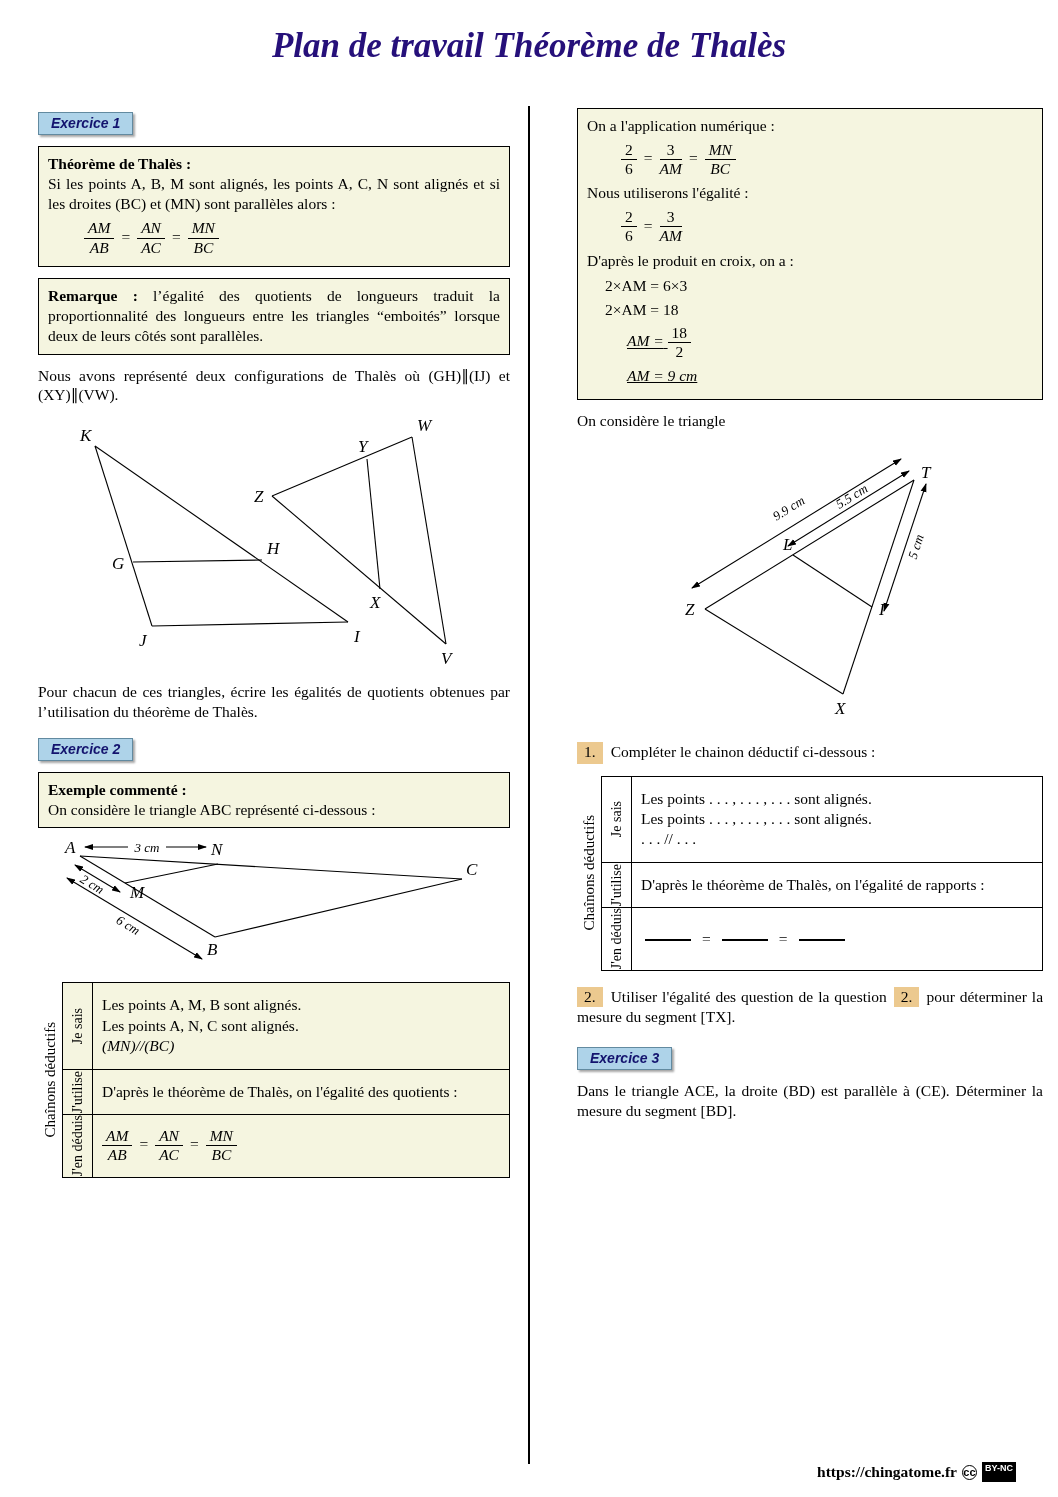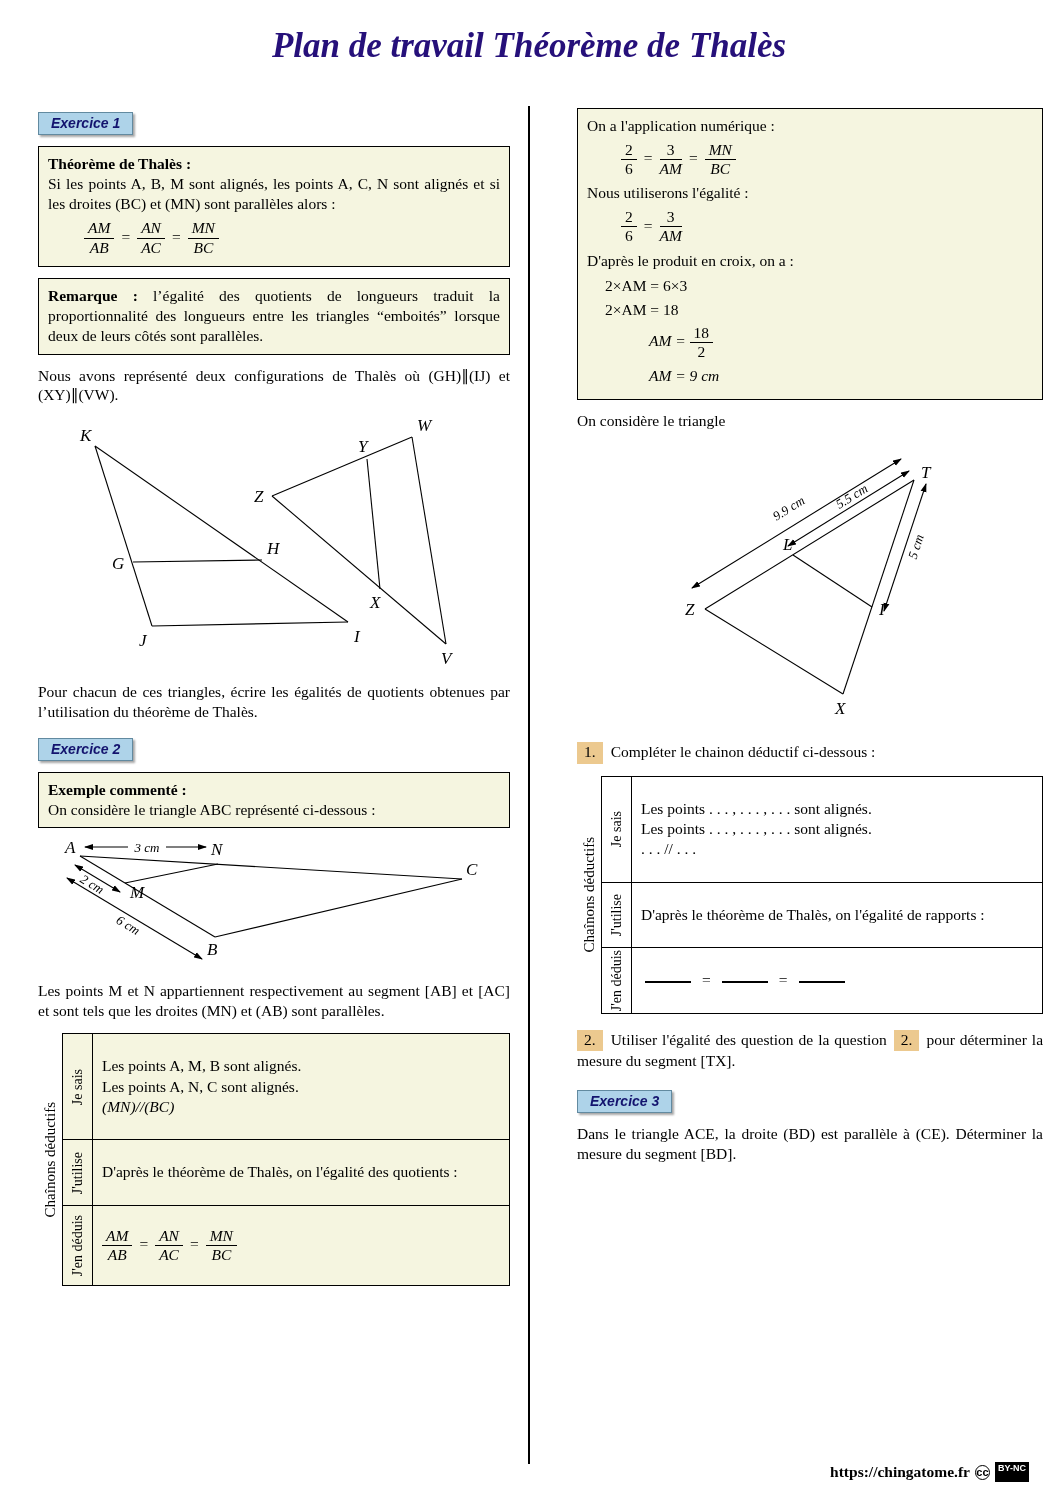--- a/index.html
+++ b/index.html
@@ -44,50 +44,50 @@
   .mathi { font-style:italic; }
   .para { margin-top:11px; text-align:justify; line-height:1.28; }
 
   .frac { display:inline-block; vertical-align:middle; text-align:center; line-height:1.05; }
   .frac .fn { display:block; border-bottom:1px solid #000; padding:0 4px 1px 4px; }
   .frac .fd { display:block; padding-top:1px; }
   .eqs { display:inline-block; margin:0 7px; }
   .formula-row { margin:7px 0 2px 36px; }
   .eq-line { margin:6px 0 6px 34px; }
   .step { margin:5px 0 5px 18px; }
-  .step-indent { margin-left:62px; }
+  .step-indent { margin-left:40px;text-decoration:underline; }
 
   .fig { display:block; margin-top:8px; }
   .fig line, .fig path.fl { stroke:#000; stroke-width:1.1; }
   .fig text { font-family:"Liberation Serif", serif; font-style:italic; font-size:17px; fill:#000; }
   .fig text.dim { font-size:13px; }
 
   .ded-wrap { display:flex; margin-top:12px; align-items:stretch; }
   .side-cell { width:24px; display:flex; align-items:center; justify-content:center; }
   .vtext { writing-mode:vertical-rl; transform:rotate(180deg); white-space:nowrap; font-size:15px; }
   .dt { flex:1; border:1px solid #000; }
   .dt.cream { background:#f5f5e0; }
   .drow { display:flex; border-bottom:1px solid #000; }
   .drow:last-child { border-bottom:none; }
   .rlab { width:30px; border-right:1px solid #000; display:flex; align-items:center; justify-content:center; }
   .rlab .vtext { font-size:14px; }
-  .rcon { flex:1; padding:22px 9px; line-height:1.32; }
+  .rcon { flex:1; padding:12px 9px; line-height:1.32; }
   .rcon-tall { min-height:60px; display:flex; align-items:center; }
   .blank { display:inline-block; width:46px; height:2px; background:#000; vertical-align:middle; margin:0 4px; }
 
   .numbadge {
     display:inline-block;
     background:#ecc98f;
     padding:0 7px 1px 7px;
     margin-right:8px;
   }
   .qline { margin-top:16px; line-height:1.3; }
   .qpara { margin-top:16px; }
 
-  .footer { position:absolute; top:1462px; right:29px; display:flex; align-items:center; gap:5px; }
+  .footer { position:absolute; top:1462px; right:42px; display:flex; align-items:center; gap:5px; }
   .footer .url { font-weight:bold; font-size:15.5px; }
   .cc-icon {
     display:inline-flex; align-items:center; justify-content:center;
     width:15px; height:15px; border:1.5px solid #000; border-radius:50%;
     font-family:"Liberation Sans", sans-serif; font-size:11px; font-weight:bold;text-align:center;
   }
   .license-badge {
     background:#000; color:#fff;
     font-family:"Liberation Sans", sans-serif; font-size:9px; font-weight:bold;
     padding:1px 3px 9px 3px;
@@ -171,21 +171,20 @@
       <text class="dim" x="52" y="52" text-anchor="middle" transform="rotate(31 52 52)">2 cm</text>
       <line x1="29" y1="42" x2="164" y2="123" marker-start="url(#ah2)" marker-end="url(#ah2)"></line>
       <text class="dim" x="88" y="93" text-anchor="middle" transform="rotate(31 88 93)">6 cm</text>
       <text x="27" y="17">A</text>
       <text x="173" y="19">N</text>
       <text x="428" y="39">C</text>
       <text x="92" y="62">M</text>
       <text x="169" y="119">B</text>
     </svg>
 
-    <p class="para">Les points M et N appartiennent respectivement au segment [AB] et [AC] et sont tels que les droites (MN) et (AB) sont parallèles.</p>
 
     <div class="ded-wrap">
       <div class="side-cell">
         <span class="vtext">Chaînons déductifs</span>
       </div>
       <div class="dt cream">
         <div class="drow">
           <div class="rlab">
               <span class="vtext">Je sais</span>
             </div>

